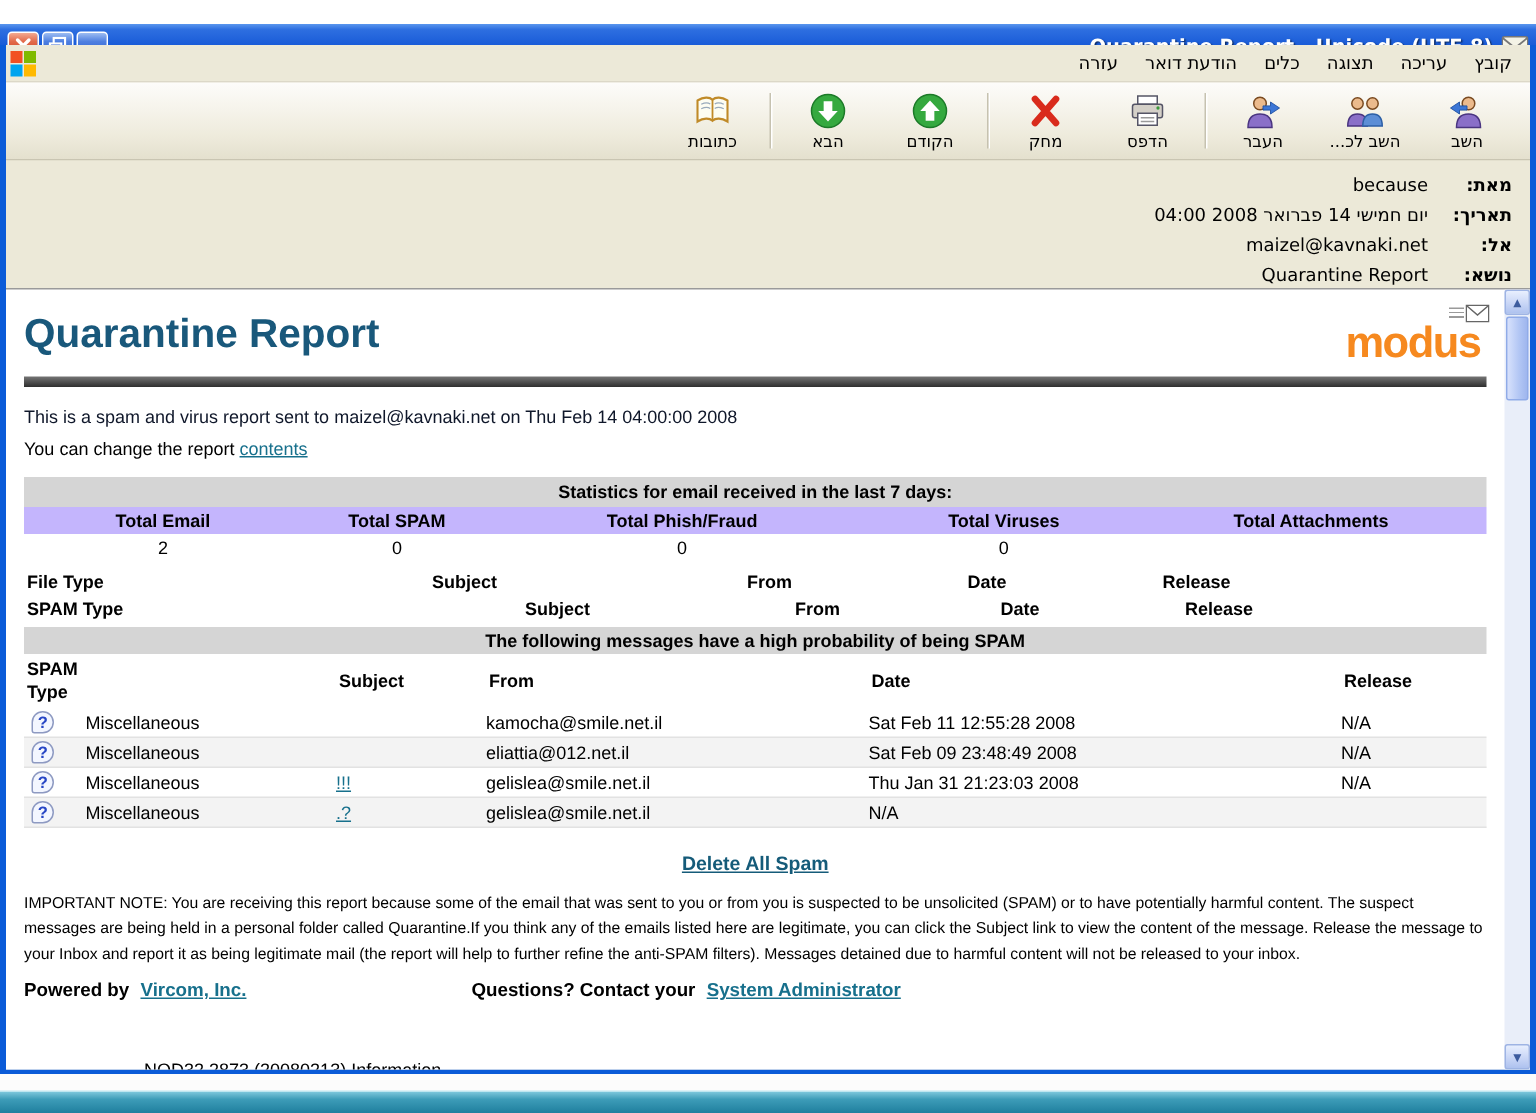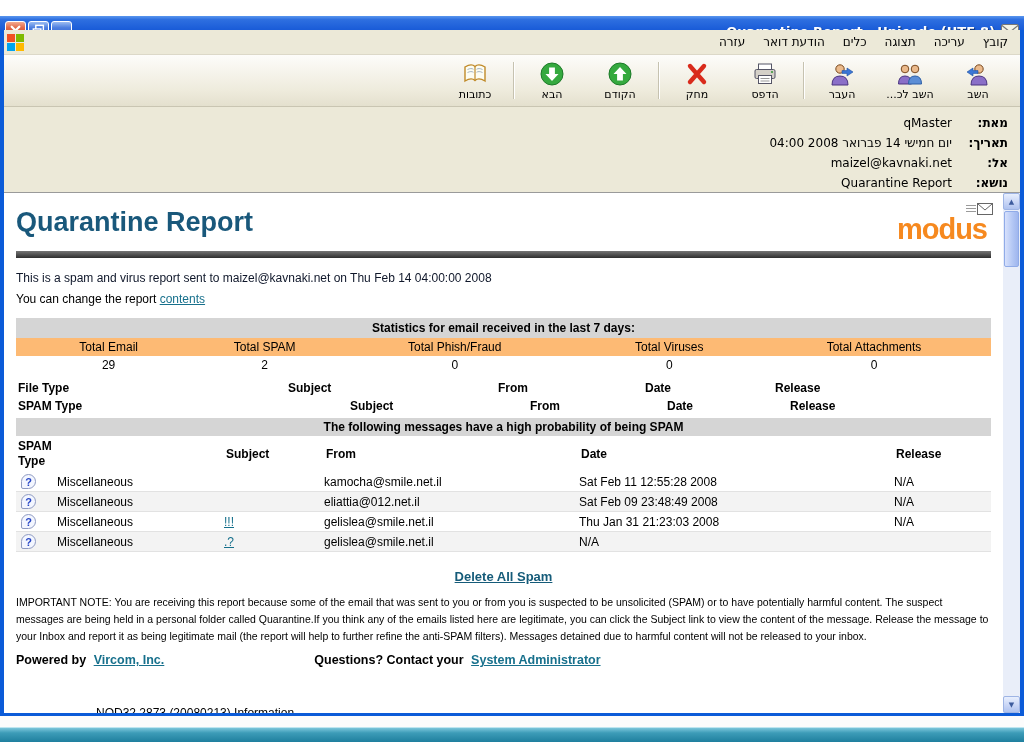--- a/index.html
+++ b/index.html
@@ -70,21 +70,21 @@
   .darkbar { height: 7px; background: linear-gradient(180deg, #757575, #2E2E2E); margin-top: 7px; }
 
   .intro { font-size: 12px; margin-top: 13px; color: #0f172a; }
   .change { font-size: 12px; margin-top: 7px; color: #000; }
   a.rep-link { color: #17708C; text-decoration: underline; cursor: pointer; }
 
   .stats { margin-top: 12px; font-size: 12px; }
   .stats-title { background: #D5D5D5; text-align: center; font-weight: bold; padding: 3px 0; }
   .stats-grid { display: grid; grid-template-columns: 19% 13% 26% 18% 24%; }
   .stats-grid > div { text-align: center; padding: 2px 0; }
-  .stats-cols { background: #fdba74; font-weight: normal; }
+  .stats-cols { background: #c4b5fd; font-weight: bold; }
   .stats-vals { background: #fff; }
 
   .hdr-file { display: grid; grid-template-columns: 270px 210px 147px 130px 1fr;
     font-weight: bold; font-size: 12px; padding: 7px 2px 2px; }
   .hdr-spam { display: grid; grid-template-columns: 332px 180px 137px 123px 1fr;
     font-weight: bold; font-size: 12px; padding: 2px 2px 5px; }
 
   .banner { background: #D5D5D5; font-weight: bold; text-align: center; font-size: 12px; padding: 2px 0; }
 
   .tbl { font-size: 12px; }
@@ -273,21 +273,21 @@
               <path d="M5.5 8.5 C8 7.3 10 7.3 11.5 8.3 M5.5 11.5 C8 10.3 10 10.3 11.5 11.3 M14.5 8.3 C16 7.3 18 7.3 20.5 8.5 M14.5 11.3 C16 10.3 18 10.3 20.5 11.5" fill="none" stroke="#9AB" stroke-width="0.9"></path>
             </svg>
         </span>
         <span>כתובות</span>
       </div>
     </div>
 
     <div class="mailheader">
       <div class="hrow">
         <span class="hlabel">מאת:</span>
-        <span class="hvalue">qMaster</span>
+        <span class="hvalue">because</span>
       </div>
       <div class="hrow">
         <span class="hlabel">תאריך:</span>
         <span class="hvalue">יום חמישי 14 פברואר 2008‏ 04:00</span>
       </div>
       <div class="hrow">
         <span class="hlabel">אל:</span>
         <span class="hvalue">maizel@kavnaki.net</span>
       </div>
       <div class="hrow">
@@ -323,21 +323,20 @@
         <div class="stats">
           <div class="stats-title">Statistics for email received in the last 7 days:</div>
           <div class="stats-grid stats-cols">
             <div>Total Email</div>
             <div>Total SPAM</div>
             <div>Total Phish/Fraud</div>
             <div>Total Viruses</div>
             <div>Total Attachments</div>
           </div>
           <div class="stats-grid stats-vals">
-            <div>29</div>
             <div>2</div>
             <div>0</div>
             <div>0</div>
             <div>0</div>
           </div>
         </div>
 
         <div class="hdr-file">
           <div>File Type</div>
           <div>Subject</div>

